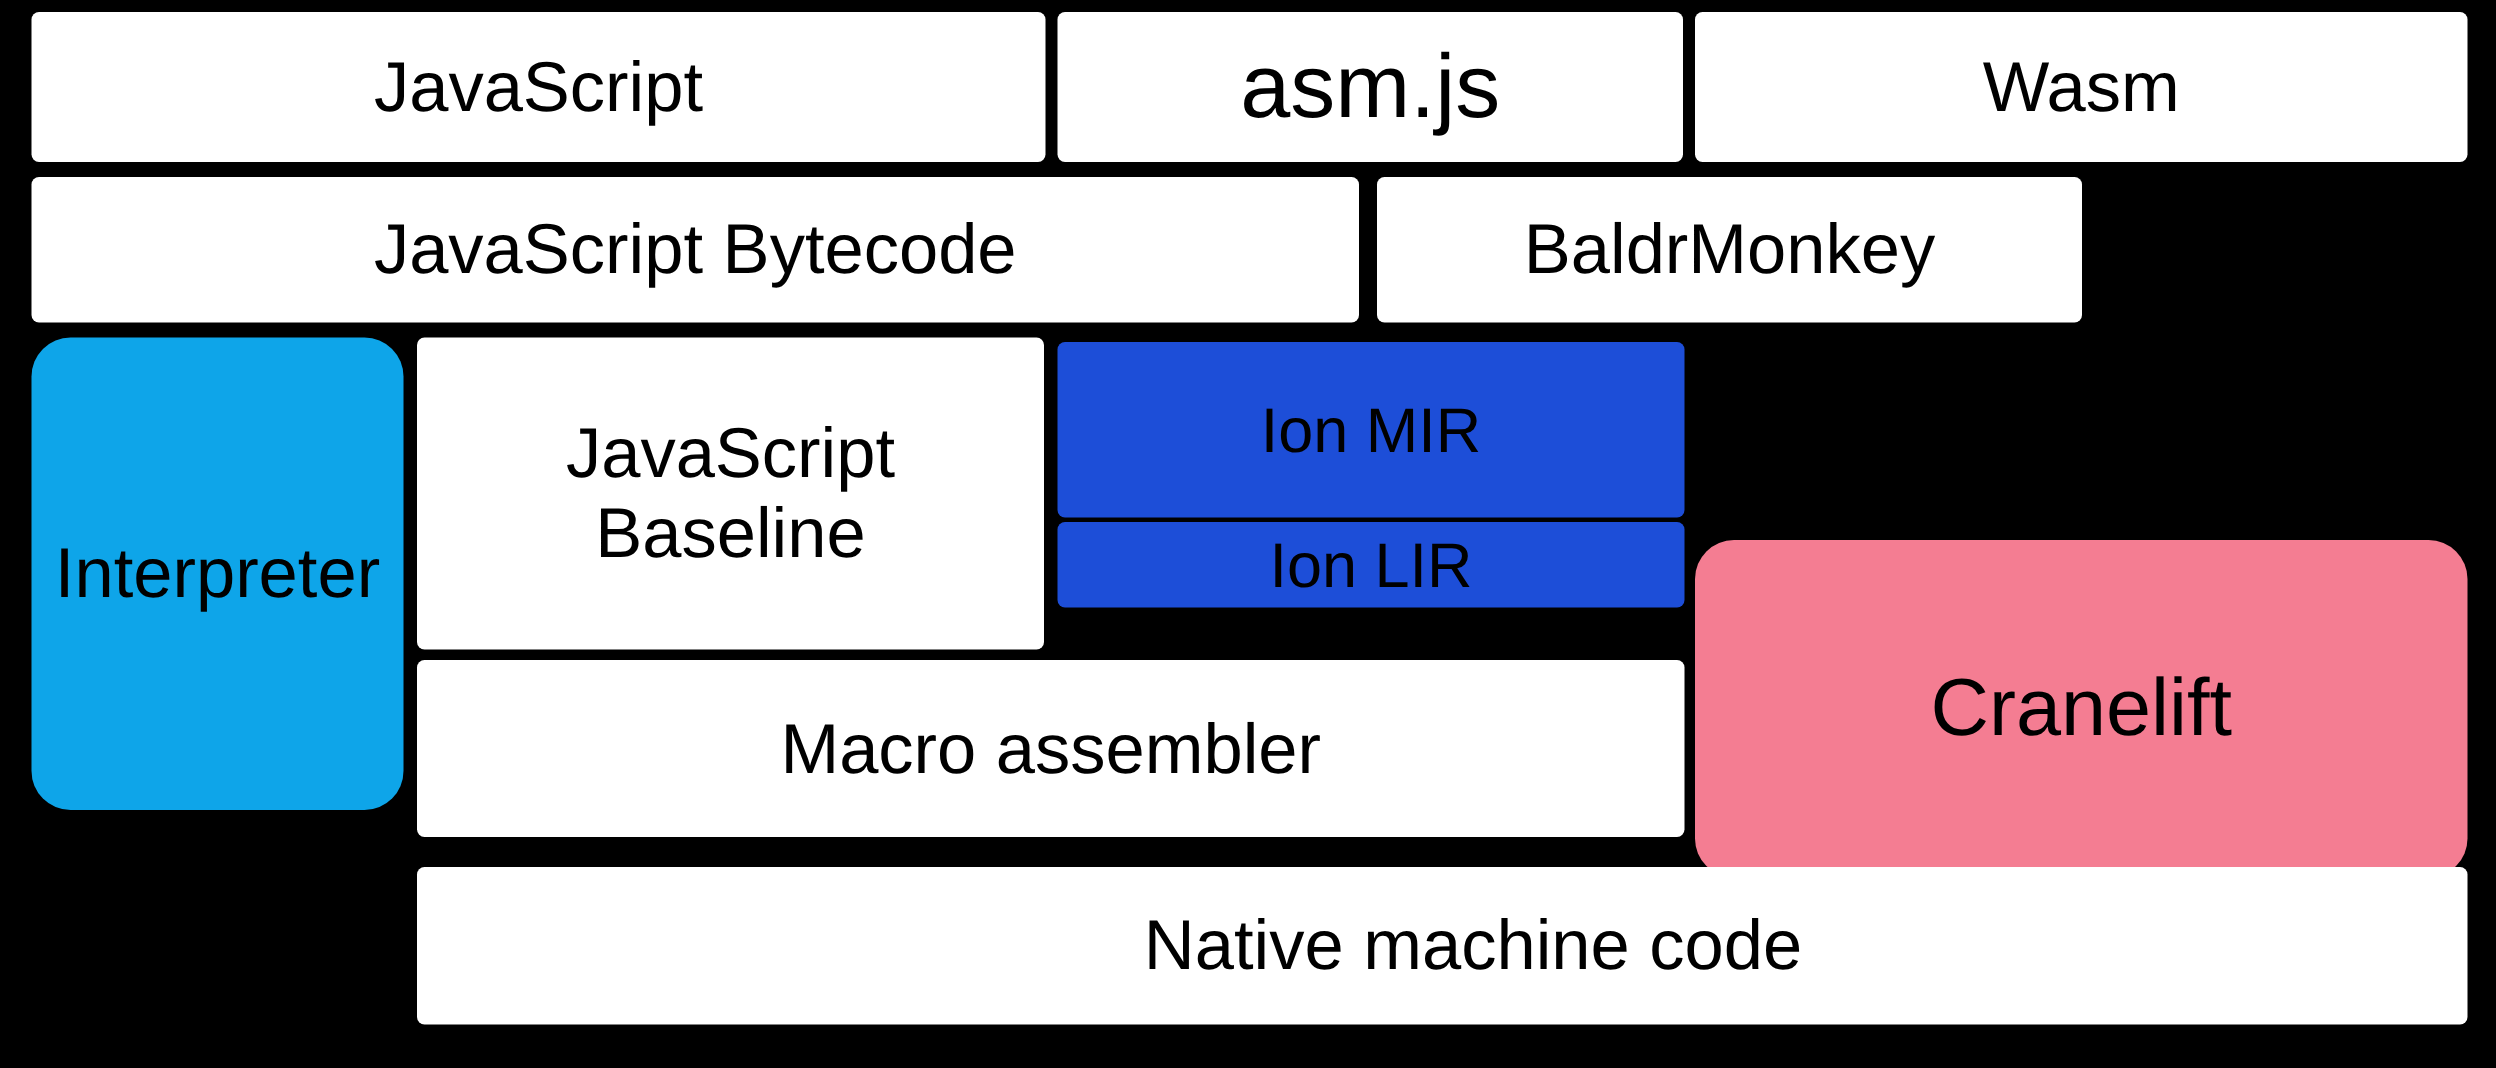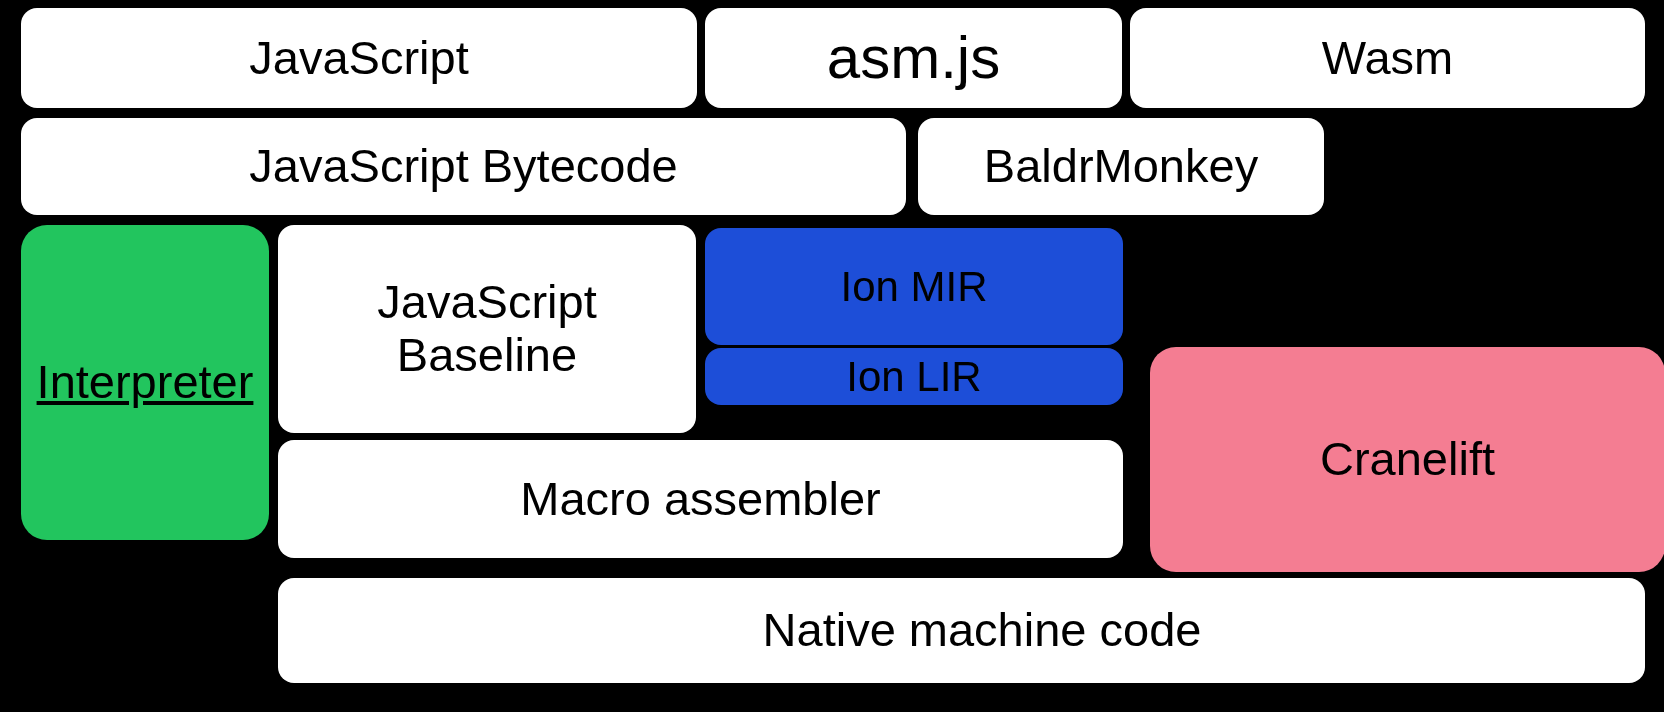--- a/index.html
+++ b/index.html
@@ -12,51 +12,51 @@
     position: relative;
     width: 1664px;
     height: 712px;
     background: #000000;
     overflow: hidden;
     font-family: "Liberation Sans", sans-serif;
   }
   .node {
     position: absolute;
     box-sizing: border-box;
-    border-radius: 16px;
+    border-radius: 5px;
     display: flex;
     align-items: center;
     justify-content: center;
     text-align: center;
     color: #000000;
     font-weight: 400;
     line-height: 1.12;
     white-space: pre-line;
     user-select: none;
   }
   .fill-white { background: #ffffff; }
-  .fill-gray  { background: #22c55e; text-decoration: underline; }
+  .fill-gray  { background: #0ea5e9; }
   .fill-green { background: #1d4ed8; }
   .fill-pink  { background: #f47d92; }
 
   
   .n-javascript      { left: 21px;   top: 8px;   width: 676px; height: 100px; font-size: 47px; }
   .n-asmjs           { left: 705px;  top: 8px;   width: 417px; height: 100px; font-size: 60px; }
   .n-wasm            { left: 1130px; top: 8px;   width: 515px; height: 100px; font-size: 47px; }
 
   
   .n-js-bytecode     { left: 21px;   top: 118px; width: 885px; height: 97px;  font-size: 47px; }
-  .n-baldrmonkey     { left: 918px;  top: 118px; width: 406px; height: 97px;  font-size: 47px; }
+  .n-baldrmonkey     { left: 918px;  top: 118px; width: 470px; height: 97px;  font-size: 47px; }
 
   
   .n-interpreter     { left: 21px;   top: 225px; width: 248px; height: 315px; font-size: 47px; border-radius: 26px; }
   .n-js-baseline     { left: 278px;  top: 225px; width: 418px; height: 208px; font-size: 47px; }
   .n-ion-mir         { left: 705px;  top: 228px; width: 418px; height: 117px; font-size: 42px; }
   .n-ion-lir         { left: 705px;  top: 348px; width: 418px; height: 57px;  font-size: 42px; }
-  .n-cranelift       { left: 1130px; top: 347px; width: 515px; height: 225px; font-size: 47px; border-radius: 26px; margin-left: 20px; }
+  .n-cranelift       { left: 1130px; top: 360px; width: 515px; height: 225px; font-size: 54px; border-radius: 26px; }
   .n-macro-assembler { left: 278px;  top: 440px; width: 845px; height: 118px; font-size: 47px; }
   .n-native-code     { left: 278px;  top: 578px; width: 1367px;height: 105px; font-size: 47px; padding-left: 41px; }
 </style>
 </head>
 <body>
 
 <div id="stage">
 
   <div class="node fill-white n-javascript">JavaScript</div>
 

